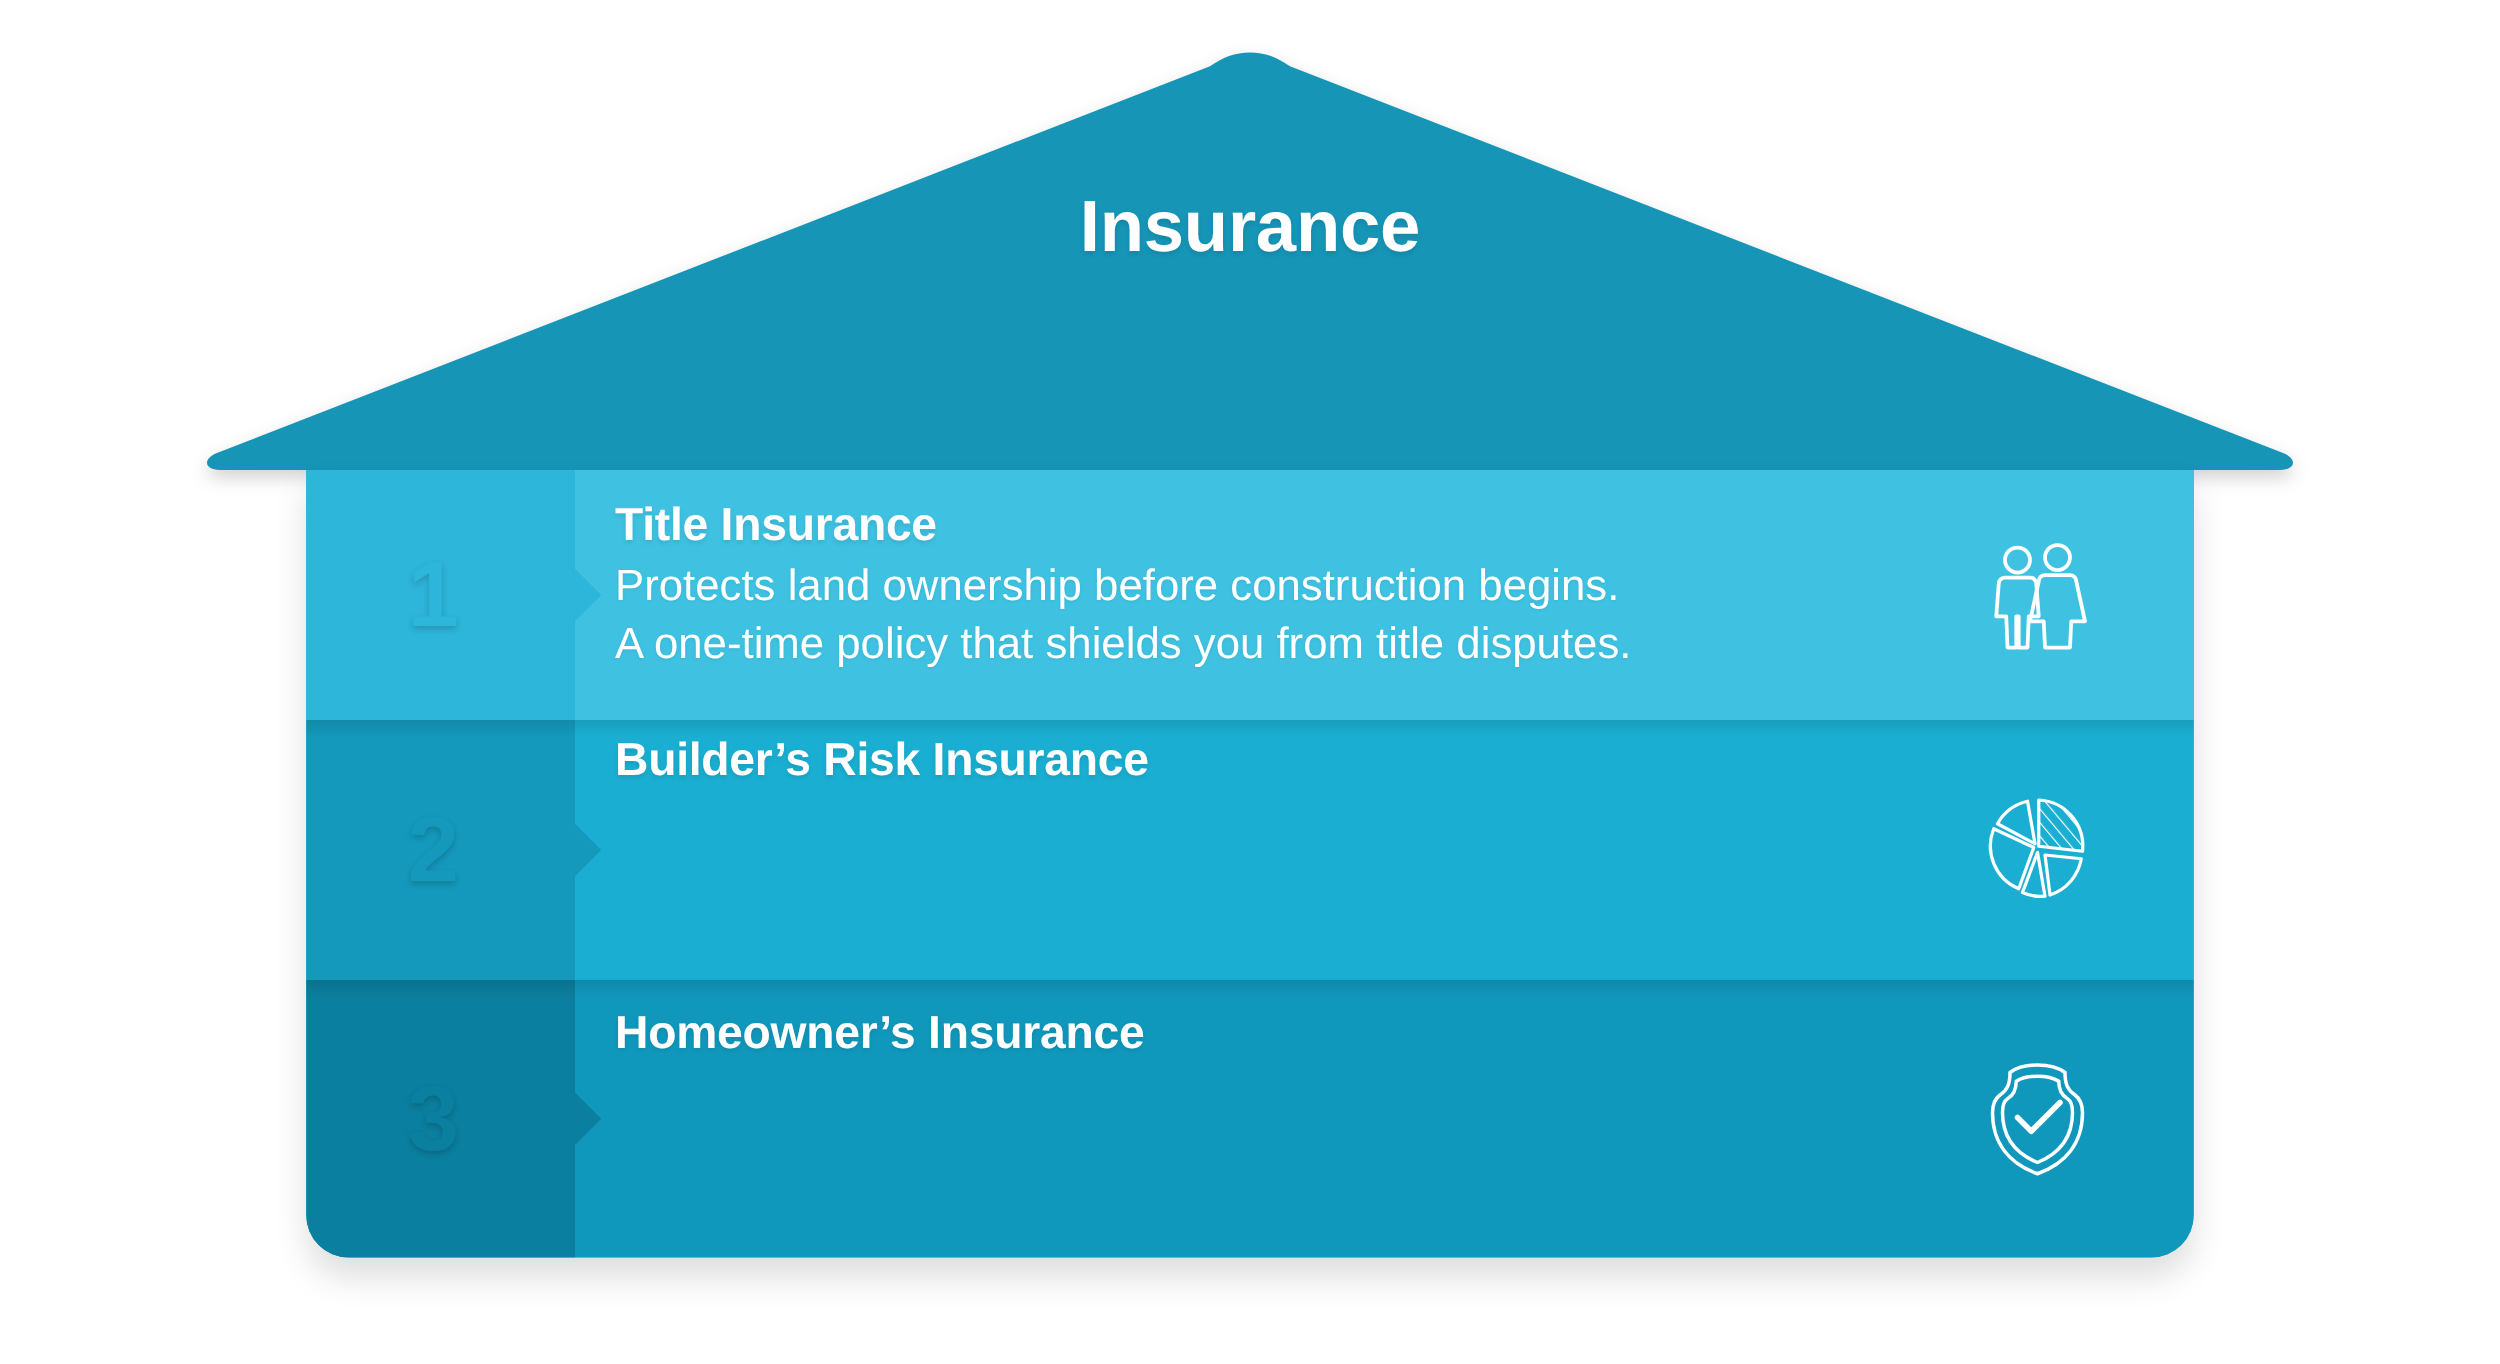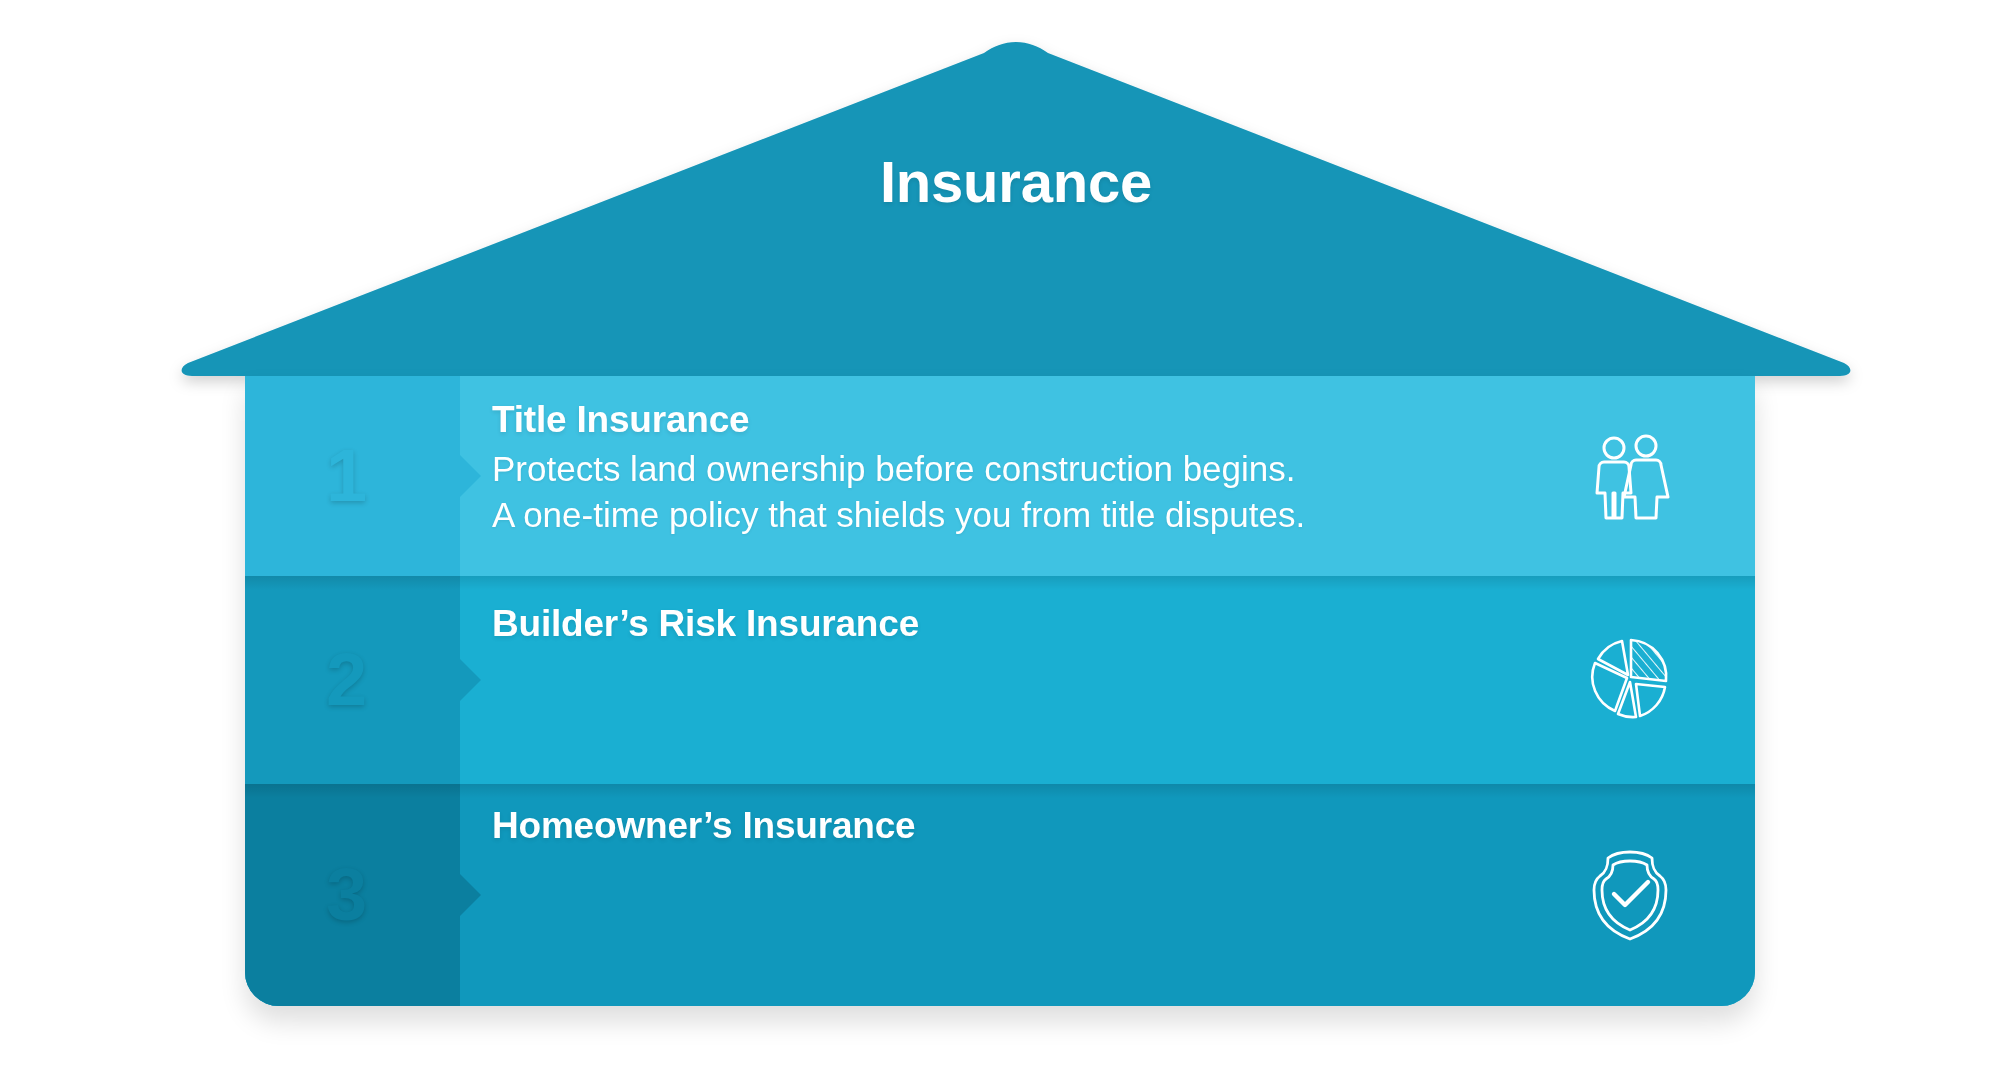--- a/index.html
+++ b/index.html
@@ -14,21 +14,21 @@
     position: relative;
     width: 2000px;
     height: 1091px;
     background: #ffffff;
     overflow: hidden;
   }
 
   
   .roof-wrap {
     position: absolute;
-    left: 16px;
+    left: 0;
     top: 0;
     width: 1944px;
     height: 400px;
     pointer-events: none;
   }
   .roof-wrap svg { display: block; }
 
   .roof-title {
     position: absolute;
     left: 0;
@@ -101,21 +101,21 @@
     z-index: 3;
   }
 
   
   .content-cell {
     position: relative;
     flex: 1 1 auto;
     padding: 22px 0 0 32px;
     box-sizing: border-box;
   }
-  .row-2 .content-cell { padding-top: 26px; }
+  .row-2 .content-cell { padding-top: 10px; }
   .row-3 .content-cell { padding-top: 20px; }
 
   .item-title {
     color: #ffffff;
     font-weight: bold;
     font-size: 37px;
     line-height: 1.18;
     margin: 0 0 4px 0;
     text-shadow: 0 2px 4px rgba(0,0,0,0.10);
     letter-spacing: -0.2px;

